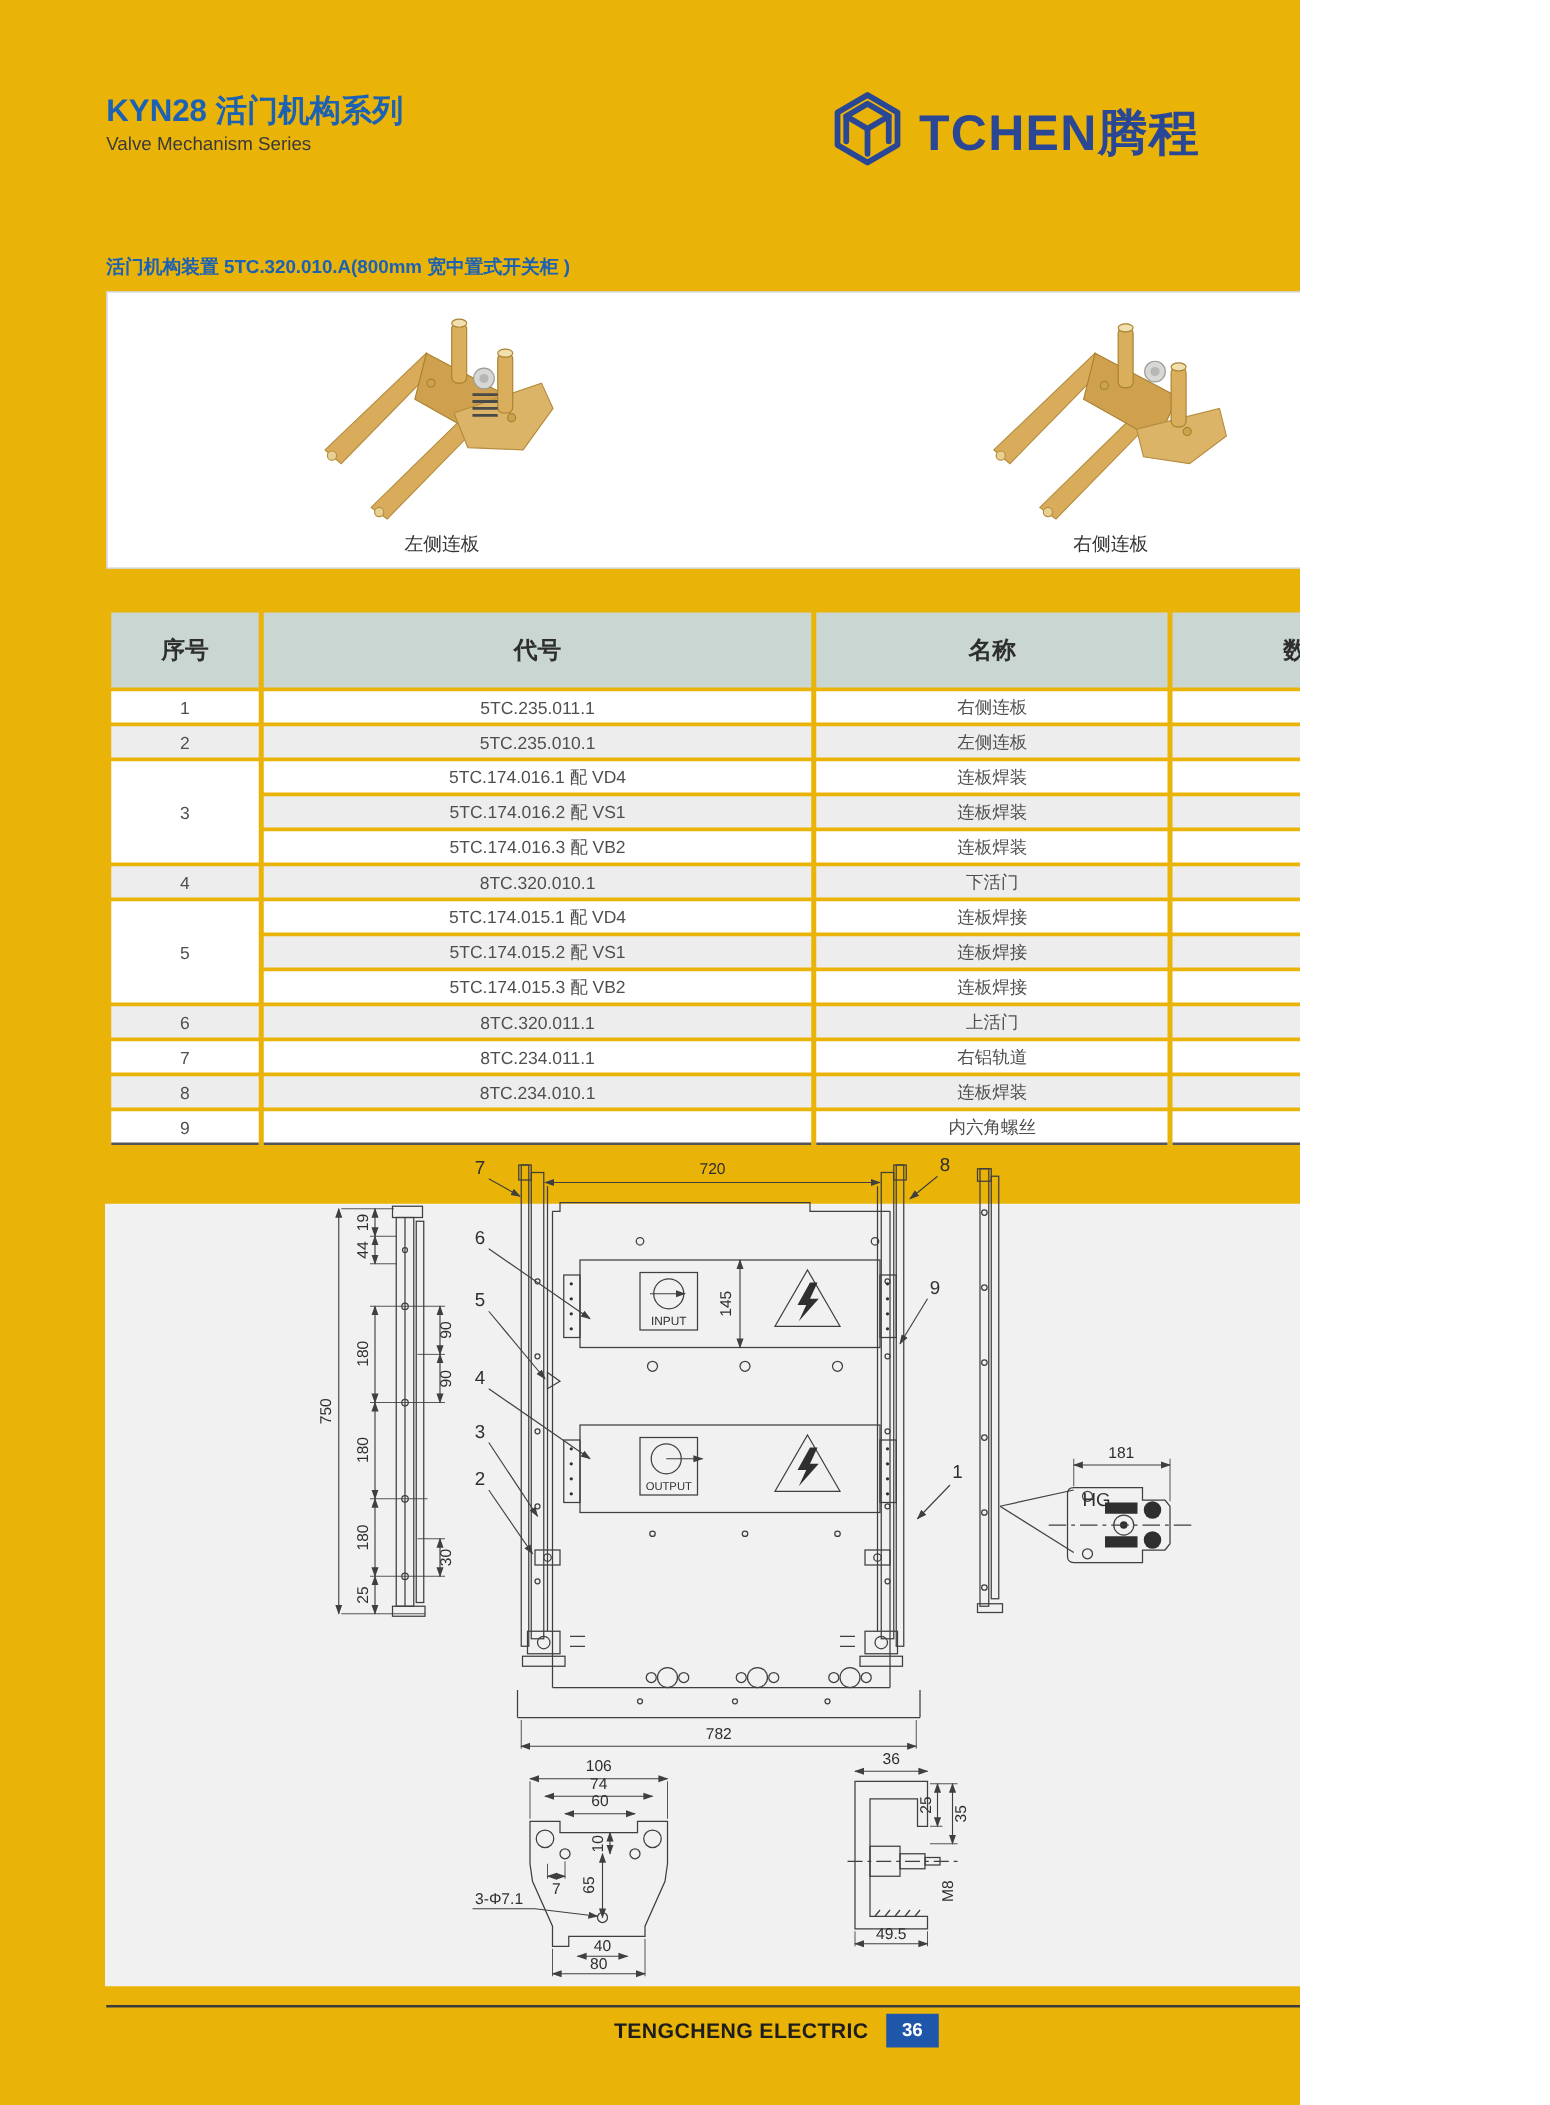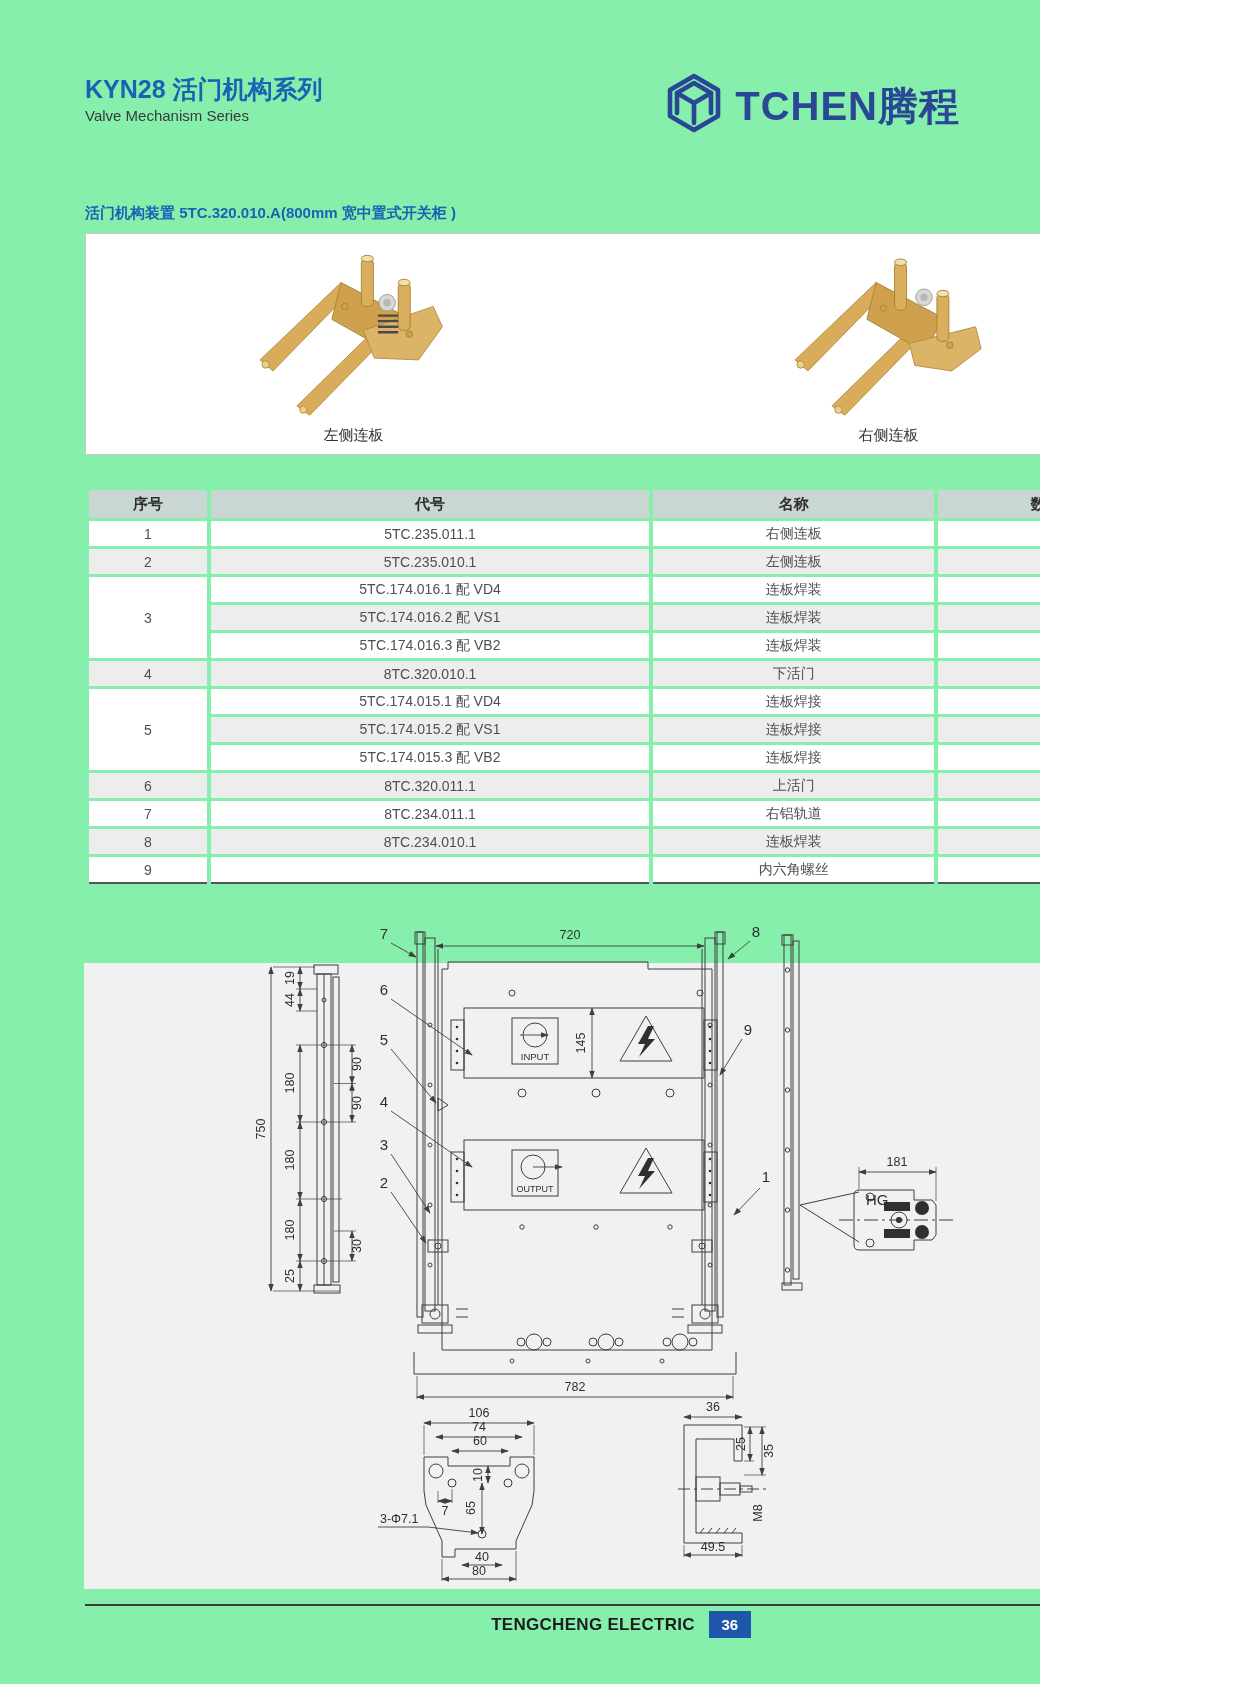--- a/index.html
+++ b/index.html
@@ -1,32 +1,32 @@
 <!DOCTYPE html>
 <html><head>
 <meta charset="utf-8">
 <style>
   html,body{margin:0;padding:0;background:#fff;}
-  .page{position:relative;width:1040px;height:1684px;background:#86efac;overflow:hidden;
+  .page{position:relative;width:1040px;height:1684px;background:#eab308;overflow:hidden;
         font-family:"Liberation Sans",sans-serif;}
   
   .header-left{position:absolute;top:76px;left:85px;}
   .title-zh{color:#1b61b4;font-size:25px;font-weight:bold;line-height:1.1;}
   .title-en{color:#3a3a3a;font-size:15px;margin-top:3px;}
   .logo{position:absolute;top:72px;right:80px;display:flex;align-items:flex-end;gap:10px;color:#2a4795;}
   .logo-text{font-size:40px;font-weight:bold;letter-spacing:1px;white-space:nowrap;}
   .section-title{position:absolute;top:204px;left:85px;color:#1b61b4;font-size:15px;font-weight:bold;}
   
   .products{position:absolute;top:233px;left:85px;width:1070px;height:220px;border:1px solid #c9c9c9;display:flex;background:#fff;}
   .product-cell{flex:1;position:relative;display:flex;align-items:center;justify-content:center;}
   .product-img{margin-bottom:30px;}
   .product-caption{position:absolute;bottom:9px;left:0;width:100%;text-align:center;font-size:15px;color:#333;}
   
   .parts-table{position:absolute;top:487px;left:85px;width:1072px;border-collapse:separate;border-spacing:4px 3px;}
-  .parts-table th{background:#c9d6d2;color:#2e2e2e;font-weight:600;font-size:15px;height:28px;padding:0 6px;}
+  .parts-table th{background:#c9d6d2;color:#2e2e2e;font-weight:600;font-size:19px;height:28px;padding:16px 6px;}
   .parts-table td{height:25px;text-align:center;font-size:14px;color:#4f4f4f;padding:0 6px;background:#fff;}
   .parts-table tr.g td{background:#ededed;}
   .parts-table td.no-span{background:#fff !important;}
   .parts-table tr.last td{border-bottom:2px solid #55565a;}
   
   .drawing{position:absolute;top:905px;left:84px;}
   .drawing text{font-family:"Liberation Sans",sans-serif;}
   .ln{stroke:#3f3f3f;stroke-width:1;fill:none;}
   .lt{stroke:#3f3f3f;stroke-width:0.7;fill:none;}
   .dl{stroke:#3f3f3f;stroke-width:0.9;fill:none;marker-start:url(#ar);marker-end:url(#ar);}

